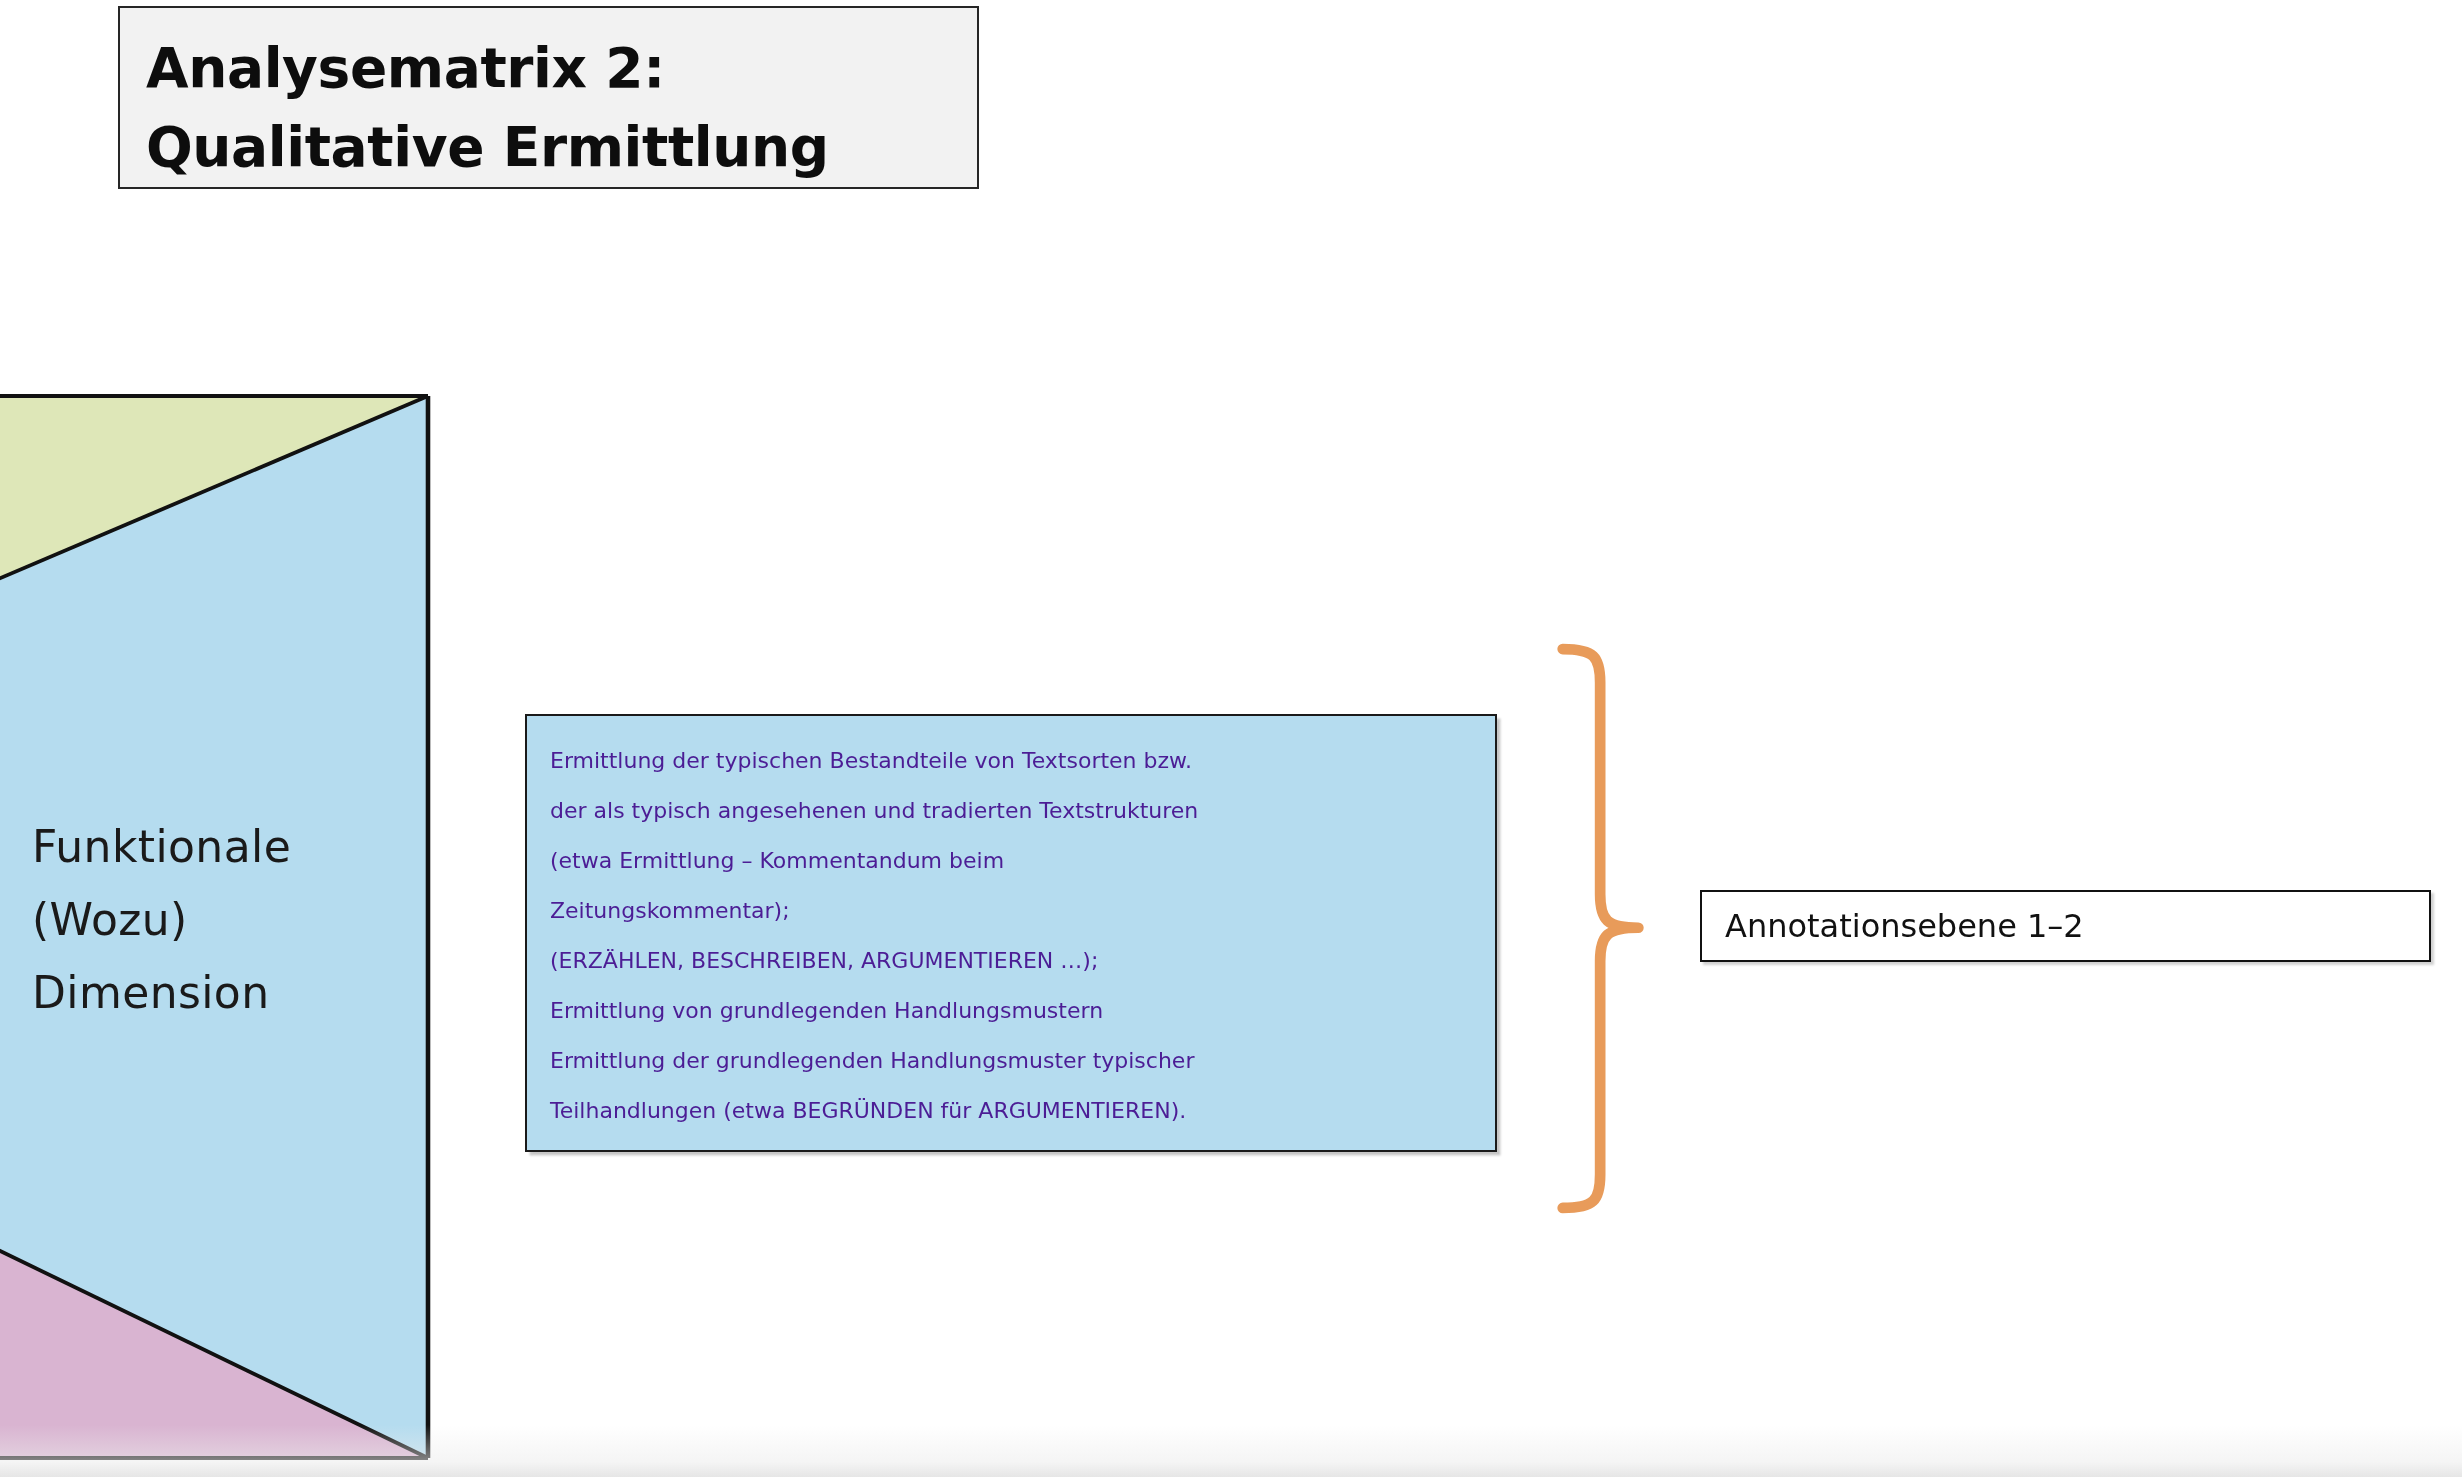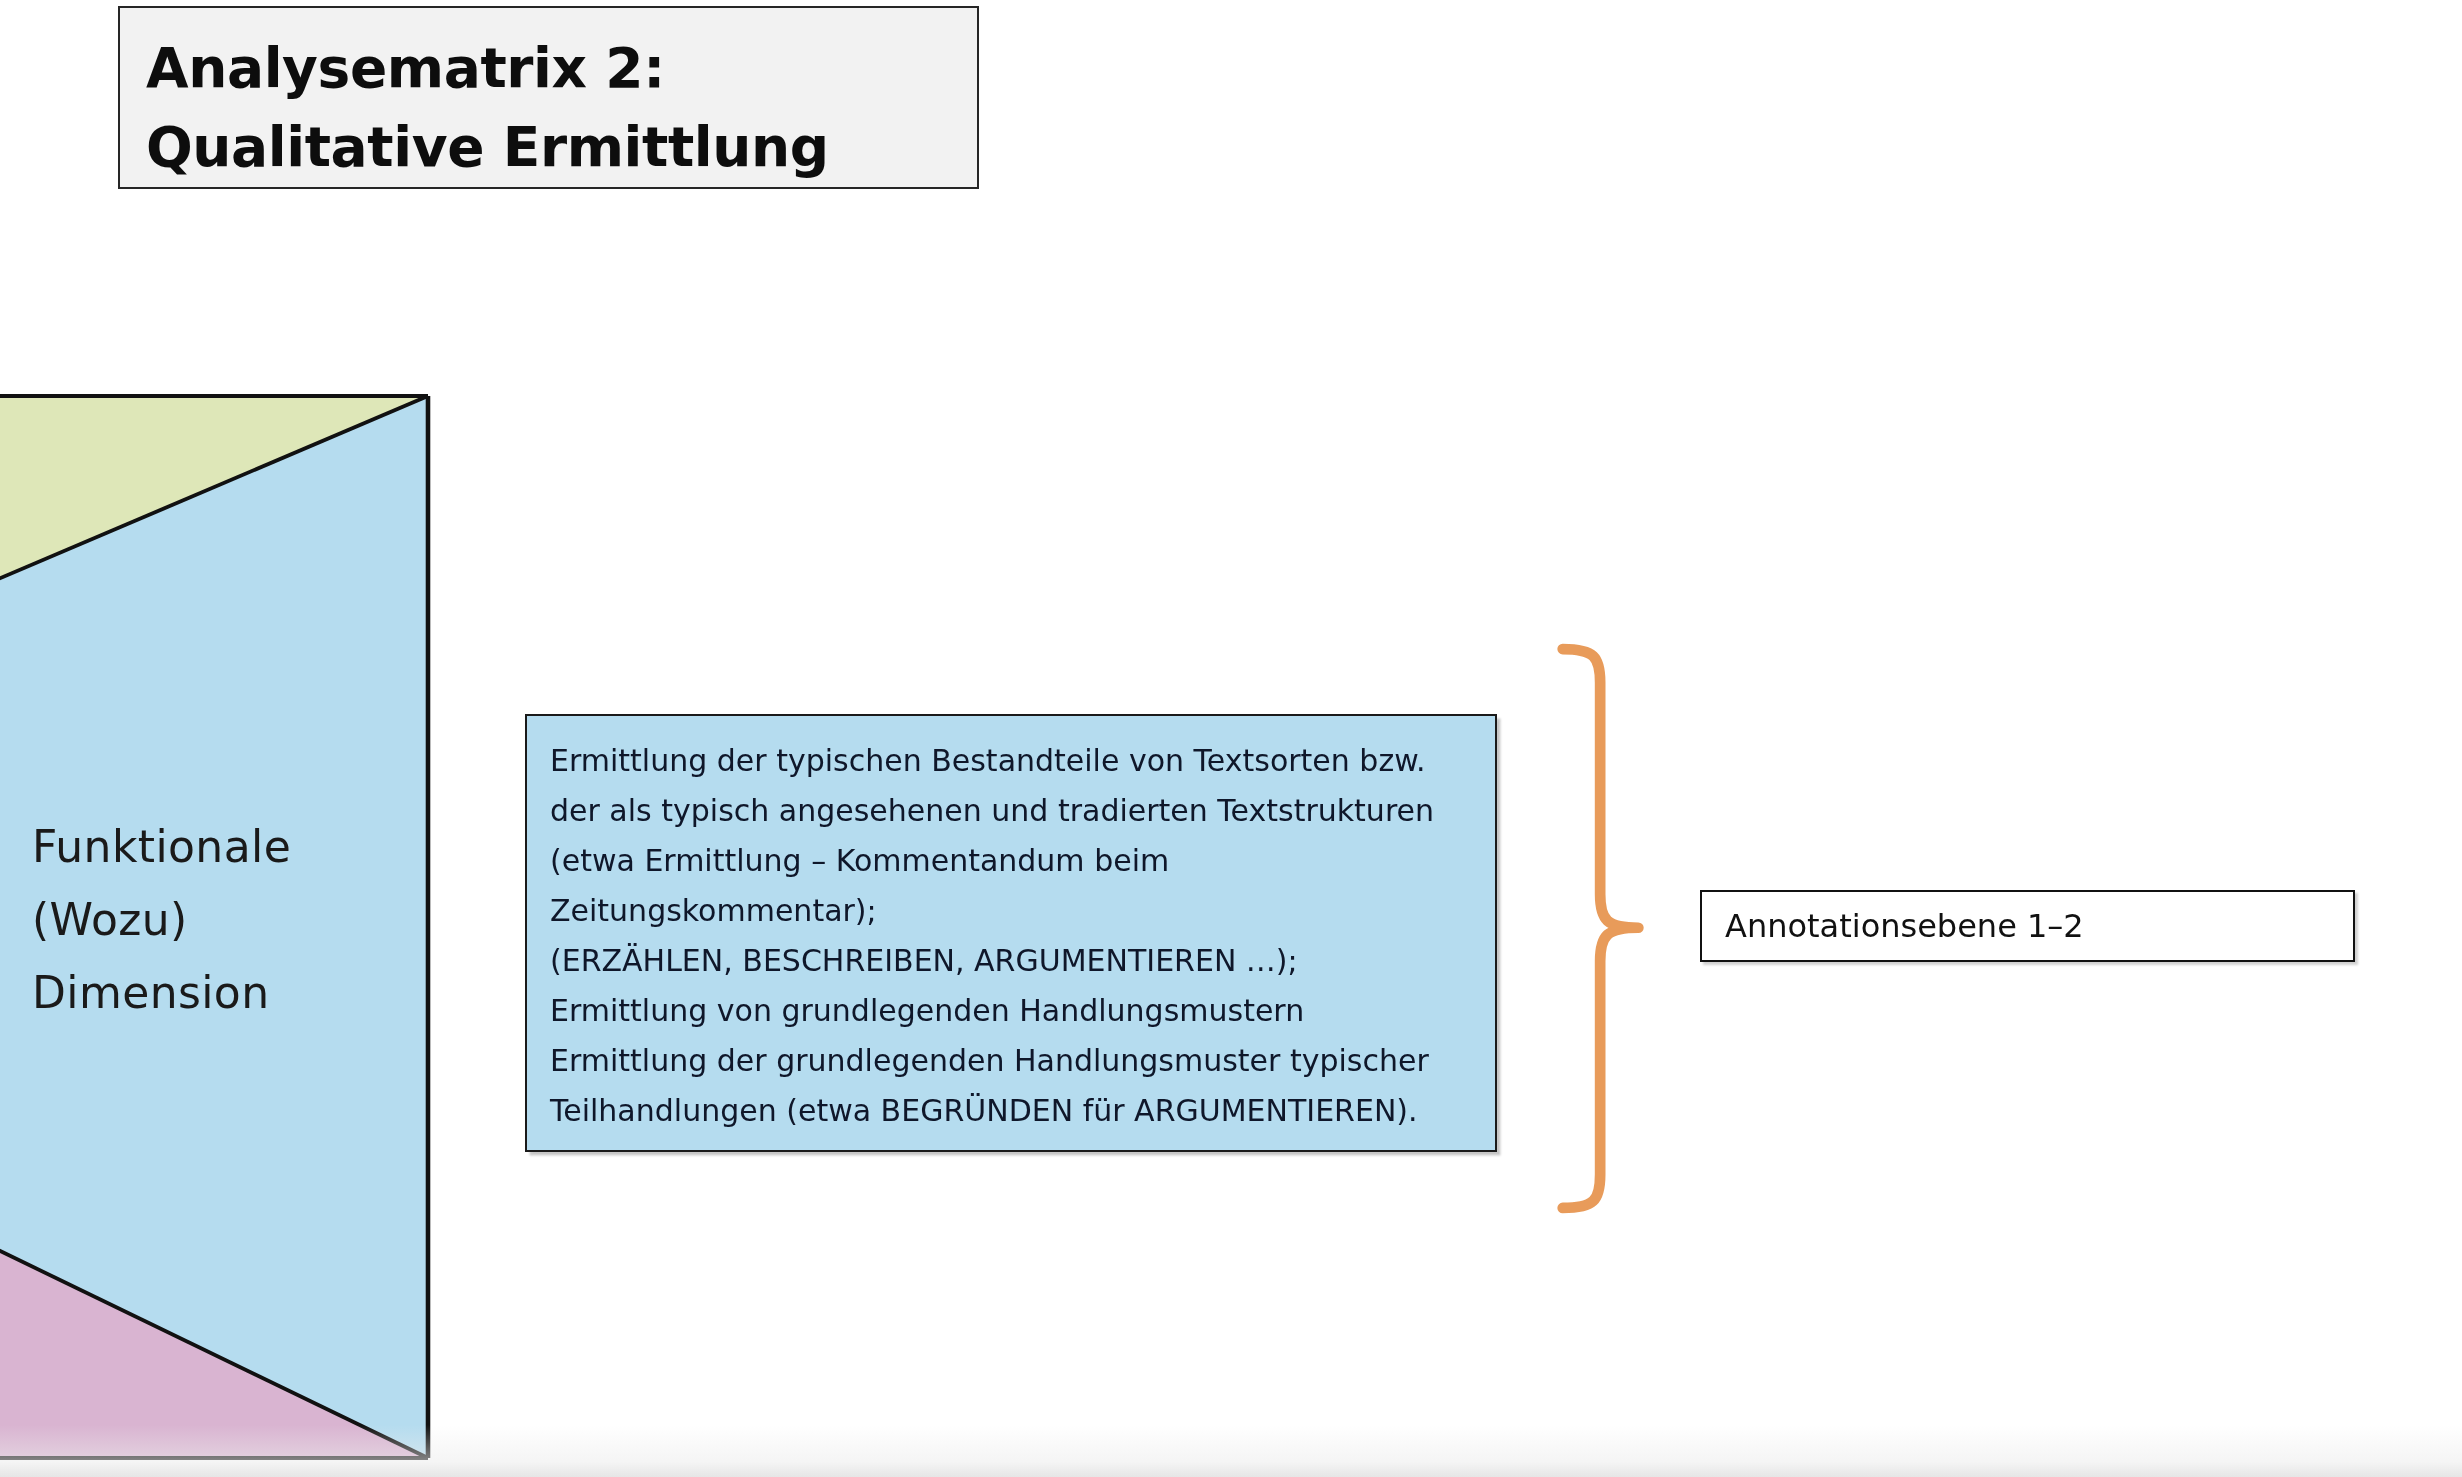--- a/index.html
+++ b/index.html
@@ -76,42 +76,42 @@
     width: 972px;
     height: 438px;
     background: #B5DCEF;
     border: 2.3px solid #1a1a1a;
     box-sizing: border-box;
     box-shadow: 3.8px 3.8px 2.3px rgba(0,0,0,0.22);
     padding: 20px 15px 0 23px;
   }
   .content-line {
     font-family: "DejaVu Sans", sans-serif;
-    font-size: 30px;
+    font-size: 22px;
     line-height: 50px;
-    color: #0f172a;
+    color: #4c1d95;
     white-space: nowrap;
   }
 
   
   #brace {
     position: absolute;
     left: 1552px;
     top: 643px;
     width: 107px;
     height: 571px;
   }
   #brace svg { display: block; width: 100%; height: 100%; overflow: visible; }
 
   
   #annotation-box {
     position: absolute;
     left: 1700px;
     top: 890px;
-    width: 655px;
+    width: 731px;
     height: 72px;
     background: #ffffff;
     border: 2.3px solid #111111;
     box-sizing: border-box;
     box-shadow: 3px 3px 2.3px rgba(0,0,0,0.18);
     display: flex;
     align-items: center;
     padding-left: 23px;
   }
   #annotation-label {

